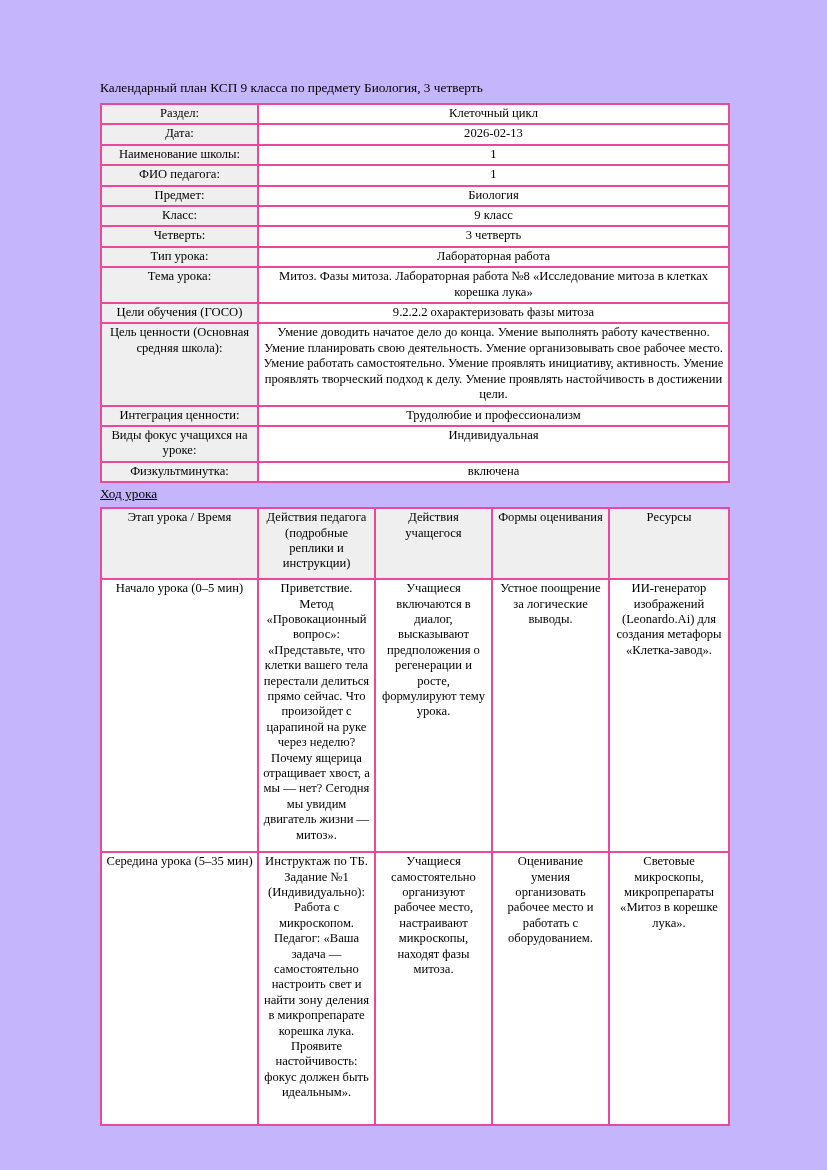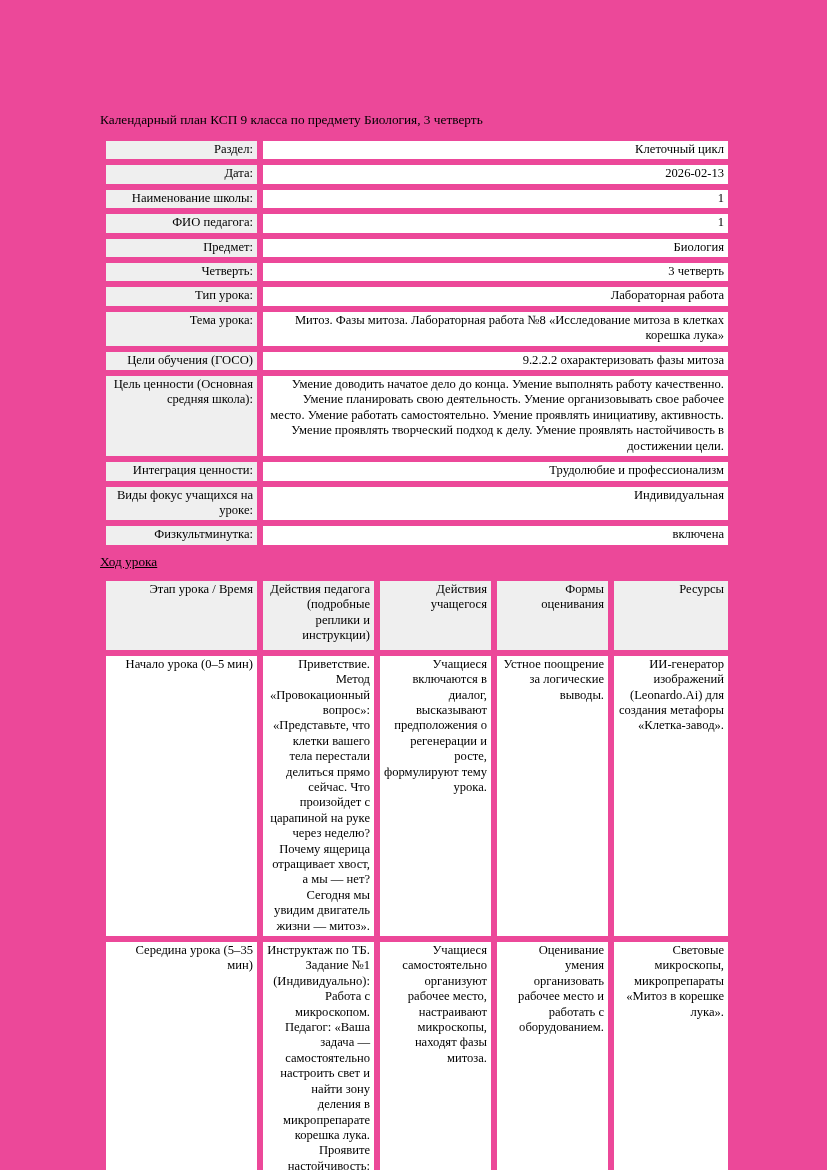--- a/index.html
+++ b/index.html
@@ -13,22 +13,22 @@
     height: 1170px;
     font-family: "Liberation Serif", "DejaVu Serif", serif;
     color: #000000;
     -webkit-font-smoothing: antialiased;
   }
   .page {
     position: relative;
     width: 827px;
     height: 1170px;
     box-sizing: border-box;
-    padding: 112px 100px 0 100px;
-    background: #ec4899;
+    padding: 80px 100px 0 100px;
+    background: #c4b5fd;
   }
   .doc-title {
     font-size: 13.3px;
     line-height: 16px;
     margin: 0 0 7px 0;
     white-space: nowrap;
   }
   .section-label {
     font-size: 13.3px;
     line-height: 16px;
@@ -37,24 +37,24 @@
   }
   table.doc-table {
     width: 628px;
     border-collapse: collapse;
     table-layout: fixed;
     font-size: 12.6px;
     line-height: 15.4px;
   }
   table.doc-table td,
   table.doc-table th {
-    border: 6px solid #ec4899;
+    border: 2px solid #ec4899;
     padding: 1px 4px 2px 4px;
     vertical-align: top;
-    text-align: right;
+    text-align: center;
     font-weight: normal;
     word-wrap: break-word;
     overflow-wrap: break-word;
     hyphens: none;
   }
   
   table.info-table col.c-label { width: 157px; }
   table.info-table col.c-value { width: 471px; }
   table.info-table td.label-cell {
     background: #efefef;
@@ -104,20 +104,24 @@
         <td class="label-cell">Наименование школы:</td>
         <td class="value-cell">1</td>
       </tr>
       <tr>
         <td class="label-cell">ФИО педагога:</td>
         <td class="value-cell">1</td>
       </tr>
       <tr>
         <td class="label-cell">Предмет:</td>
         <td class="value-cell">Биология</td>
+      </tr>
+      <tr>
+        <td class="label-cell">Класс:</td>
+        <td class="value-cell">9 класс</td>
       </tr>
       <tr>
         <td class="label-cell">Четверть:</td>
         <td class="value-cell">3 четверть</td>
       </tr>
       <tr>
         <td class="label-cell">Тип урока:</td>
         <td class="value-cell">Лабораторная работа</td>
       </tr>
       <tr>

